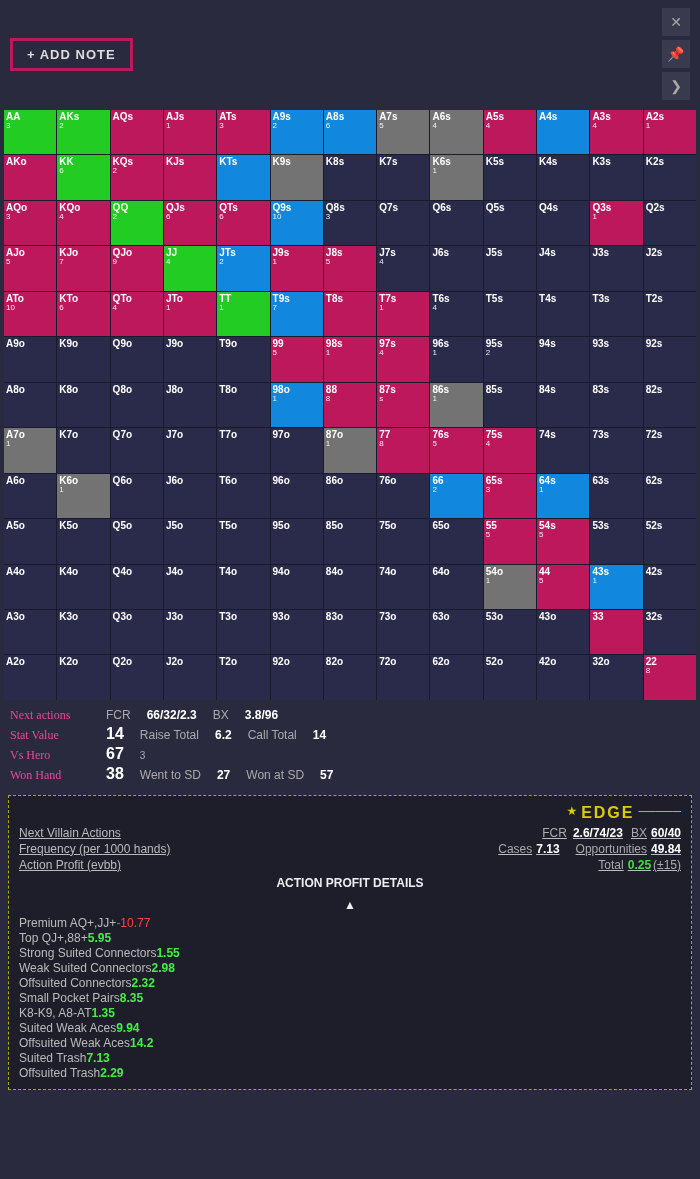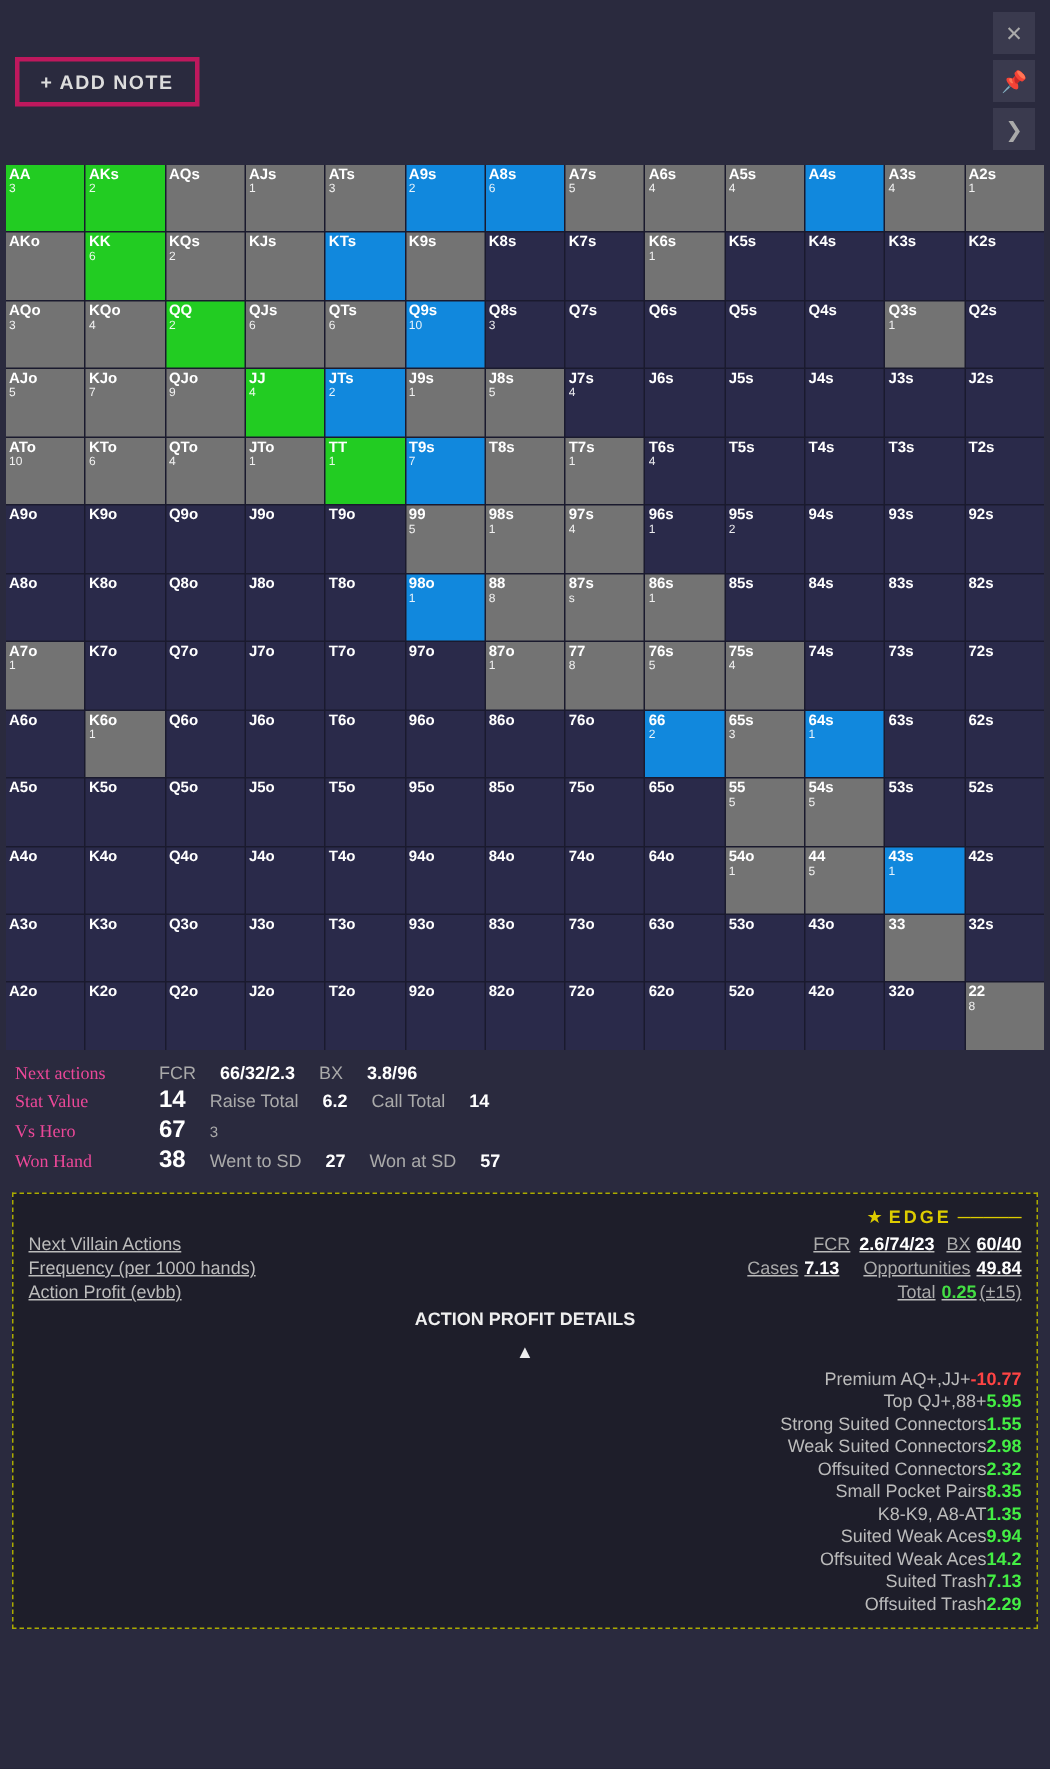--- a/index.html
+++ b/index.html
@@ -89,21 +89,21 @@
       white-space: nowrap;
     }
     .cell-count {
       font-size: 8px;
       color: #fff;
       opacity: 0.9;
       line-height: 1;
     }
     
     .c-green { background: #22cc22; }
-    .c-blue-bright { background: #737373; }
+    .c-blue-bright { background: #be185d; }
     .c-blue-med { background: #1188dd; }
     .c-blue-dark { background: #737373; }
     .c-dark-cell { background: #2a2a4a; }
 
     .stats-area {
       padding: 6px 10px 4px 10px;
       background: #2a2a3e;
       color: #ccc;
       font-size: 12px;
     }
@@ -131,21 +131,21 @@
       color: #bbb;
     }
     .edge-title-row {
       display: flex;
       justify-content: flex-end;
       margin-bottom: 4px;
     }
     .edge-title {
       color: #ddcc00;
       font-weight: bold;
-      font-size: 12px;
+      font-size: 16px;
       letter-spacing: 2px;
     }
     .star-icon {
       color: #ddcc00;
       margin-right: 4px;
     }
     .edge-row {
       display: flex;
       justify-content: flex-start;
       margin-bottom: 2px;
@@ -158,26 +158,26 @@
       color: #eee;
       font-weight: bold;
       margin: 4px 0;
       display: flex;
       align-items: center;
       gap: 8px;
       flex-direction: column;
     }
     .profit-row {
       display: flex;
-      justify-content: flex-end;
+      justify-content: flex-start;
       margin-bottom: 1px;
     }
     .profit-label { color: #bbb; font-size: 12px; }
     .profit-value-pos { color: #44ee44; font-weight: bold; font-size: 12px; }
-    .profit-value-neg { color: #ff4444; font-weight: bold; font-size: 12px; }
+    .profit-value-neg { color: #ff4444; font-weight: normal; font-size: 12px; }
   </style>
 </head>
 <body>
 
 <div class="app-container">
   <div class="top-bar">
     <button class="add-note-btn">+ ADD NOTE</button>
     <div class="top-right-icons">
       <button class="icon-btn">✕</button>
       <button class="icon-btn">📌</button>

